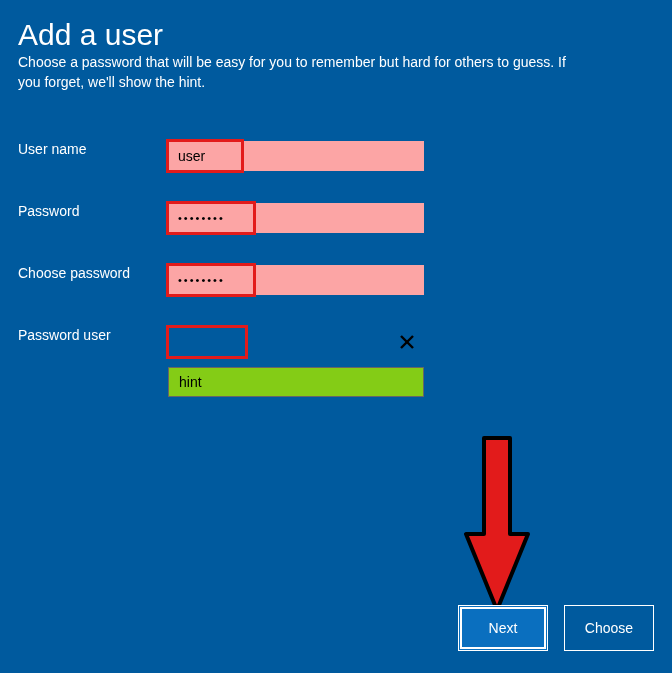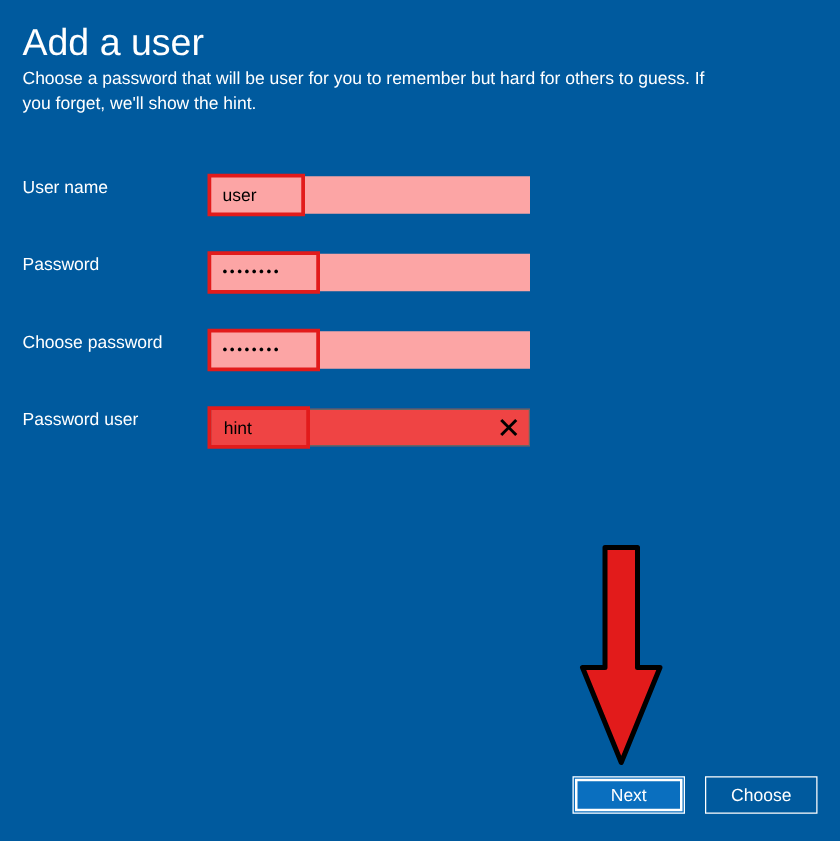--- a/index.html
+++ b/index.html
@@ -41,23 +41,24 @@
       width: 256px;
       height: 30px;
       border: none;
       padding: 0 10px;
       font-size: 14px;
       background: #fca5a5;
       color: #000;
       outline: none;
     }
     .text-input.active {
-      background: #ef4444;
+      background: #84cc16;
       border: 1px solid #666;
       padding-right: 34px;
+      margin-top: 40px;
     }
     .password-dots {
       font-family: Arial, sans-serif;
       letter-spacing: 2px;
       font-size: 11px;
       display: flex;
       align-items: center;
     }
     .highlight-box {
       position: absolute;
@@ -81,21 +82,21 @@
     .clear-x svg { display: block; }
     .buttons {
       position: absolute;
       right: 18px;
       bottom: 22px;
       display: flex;
       gap: 16px;
     }
     .btn {
       width: 90px;
-      height: 30px;
+      height: 46px;
       background: #005a9e;
       border: 1px solid #ffffff;
       color: #ffffff;
       font-size: 14px;
       cursor: pointer;
       display: flex;
       align-items: center;
       justify-content: center;
     }
     .btn.primary {
@@ -108,21 +109,21 @@
       left: 462px;
       top: 434px;
       pointer-events: none;
     }
   </style>
 </head>
 <body>
 
 <div class="container">
   <h1 class="title">Add a user</h1>
-  <p class="subtitle">Choose a password that will be user for you to remember but hard for others to guess. If you forget, we'll show the hint.</p>
+  <p class="subtitle">Choose a password that will be easy for you to remember but hard for others to guess. If you forget, we'll show the hint.</p>
 
   <div class="form-row">
     <div class="label">User name</div>
     <div class="field-wrap">
       <input class="text-input" type="text" value="user" style="">
       <div class="highlight-box" style="width:78px"></div>
     </div>
   </div>
 
   <div class="form-row">

